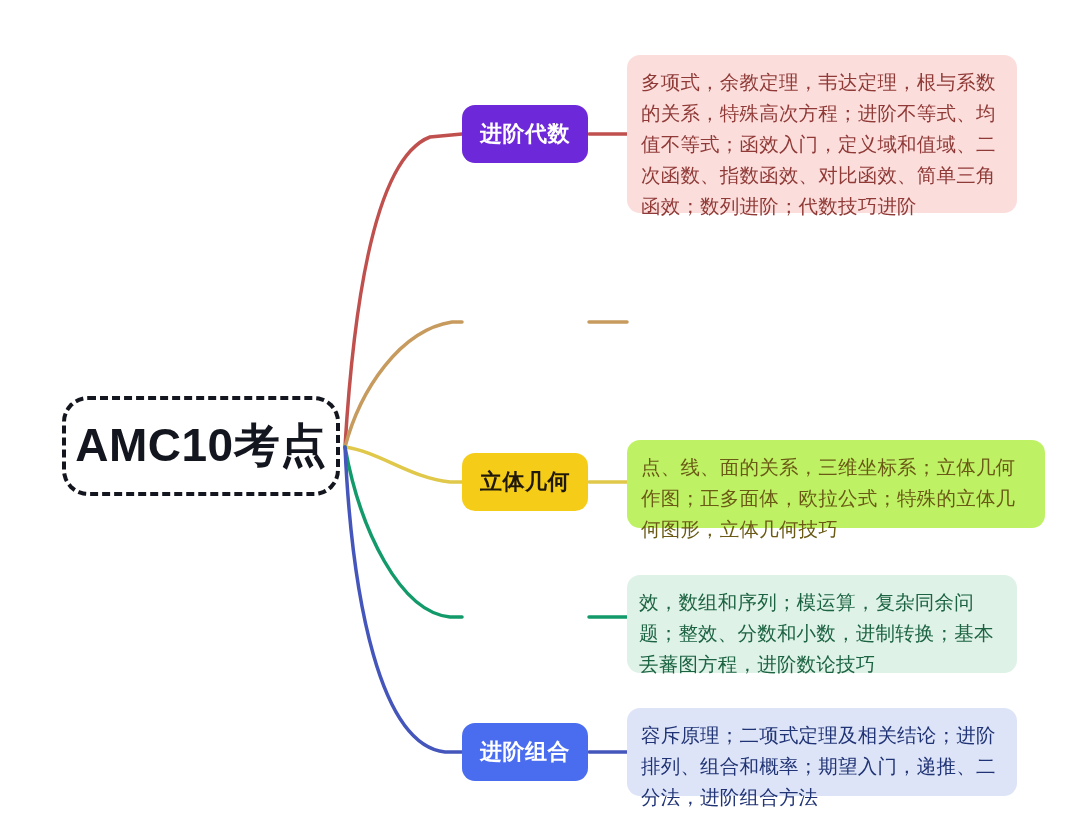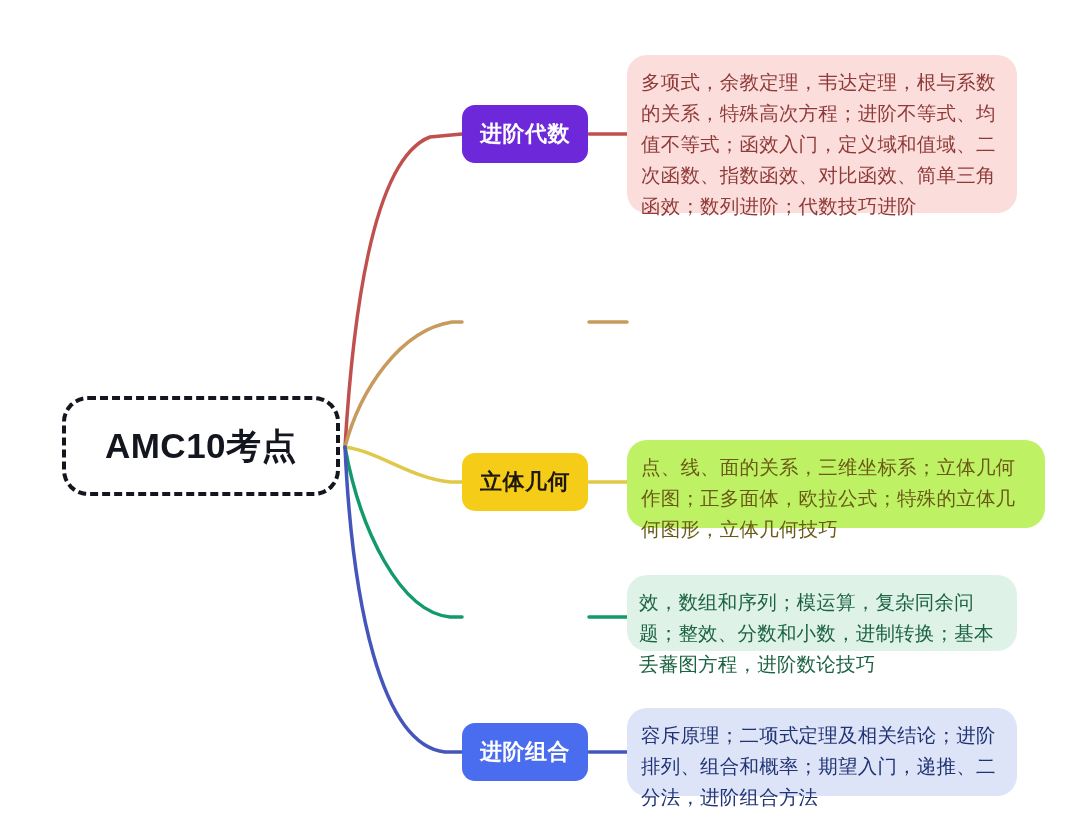--- a/index.html
+++ b/index.html
@@ -36,21 +36,21 @@
     height: 100px;
     box-sizing: border-box;
     border: 4px dashed #14161f;
     border-radius: 26px;
     background: #ffffff;
     display: flex;
     align-items: center;
     justify-content: center;
   }
   .root-label {
-    font-size: 35px;
+    font-size: 46px;
     font-weight: bold;
     color: #14161f;
     letter-spacing: 0.5px;
     white-space: nowrap;
   }
 
   
   .branch-pill {
     position: absolute;
     width: 126px;
@@ -65,21 +65,21 @@
     font-size: 22px;
     font-weight: bold;
     white-space: nowrap;
     letter-spacing: 0.5px;
   }
 
   
   .detail-box {
     position: absolute;
     box-sizing: border-box;
-    border-radius: 20px;
+    border-radius: 13px;
     padding: 12px 16px 12px 14px;
   }
   .detail-text {
     font-size: 19.5px;
     line-height: 31px;
     letter-spacing: 0.2px;
     display: block;
   }
 </style>
 </head>
@@ -113,21 +113,21 @@
   </div>
 
 
   <div class="branch-pill" style="left:462px; top:453px; background:#f5cd19;">
     <span class="pill-label" style="color:#20190a;">立体几何</span>
   </div>
   <div class="detail-box" style="left:627px; top:440px; width:418px; height:88px; background:#bef264;">
     <span class="detail-text" style="color:#6a5a16;">点、线、面的关系，三维坐标系；立体几何作图；正多面体，欧拉公式；特殊的立体几何图形，立体几何技巧</span>
   </div>
 
-  <div class="detail-box" style="left:627px; top:575px; width:390px; height:76px; background:#dff2e7;padding-left:12px;">
+  <div class="detail-box" style="left:627px; top:575px; width:390px; height:98px; background:#dff2e7;padding-left:12px;">
     <span class="detail-text" style="color:#1c6342;">效，数组和序列；模运算，复杂同余问题；整效、分数和小数，进制转换；基本丢蕃图方程，进阶数论技巧</span>
   </div>
 
   <div class="branch-pill" style="left:462px; top:723px; background:#4a6df0;">
     <span class="pill-label" style="color:#ffffff;">进阶组合</span>
   </div>
   <div class="detail-box" style="left:627px; top:708px; width:390px; height:88px; background:#dde4f8;">
     <span class="detail-text" style="color:#203374;">容斥原理；二项式定理及相关结论；进阶排列、组合和概率；期望入门，递推、二分法，进阶组合方法</span>
   </div>
 

